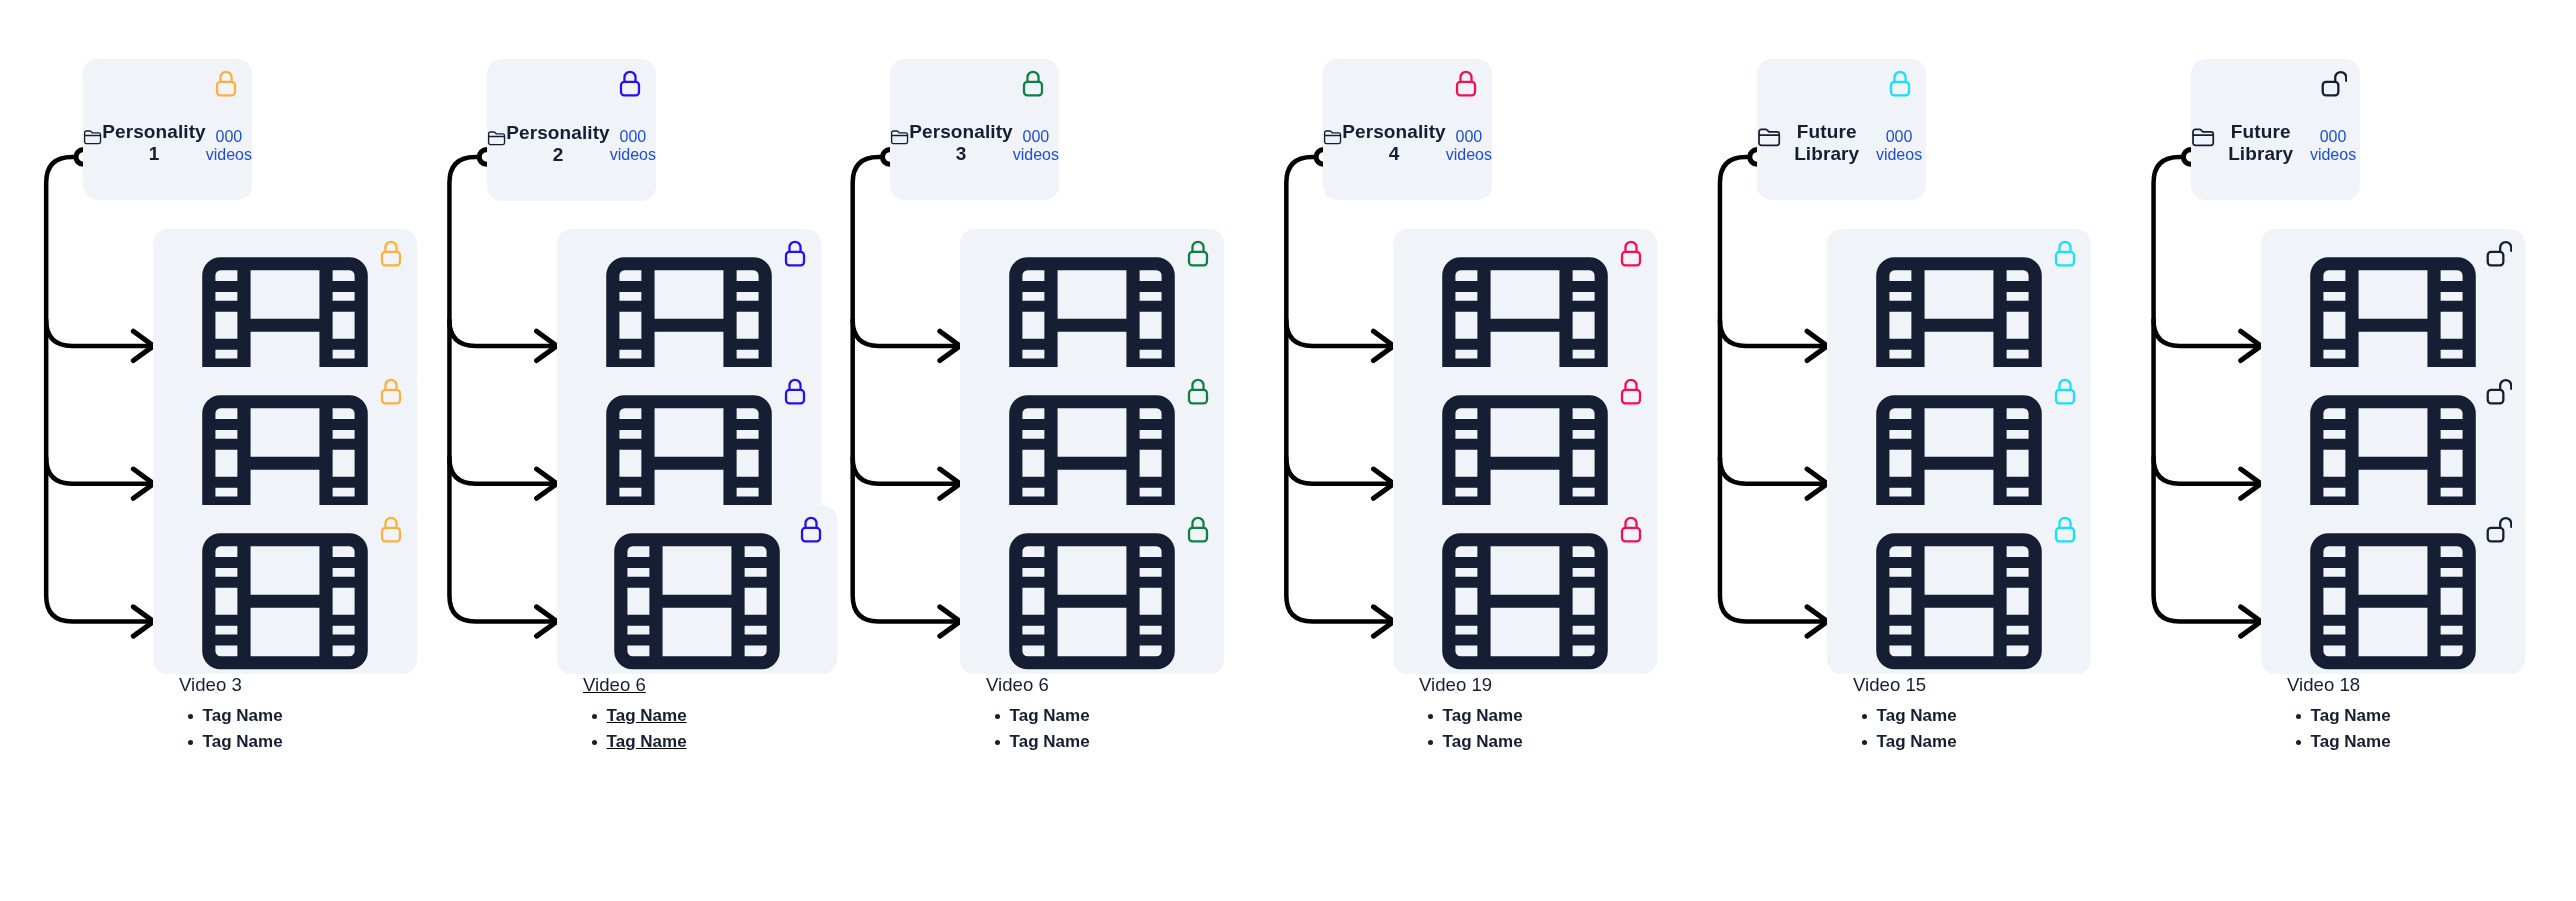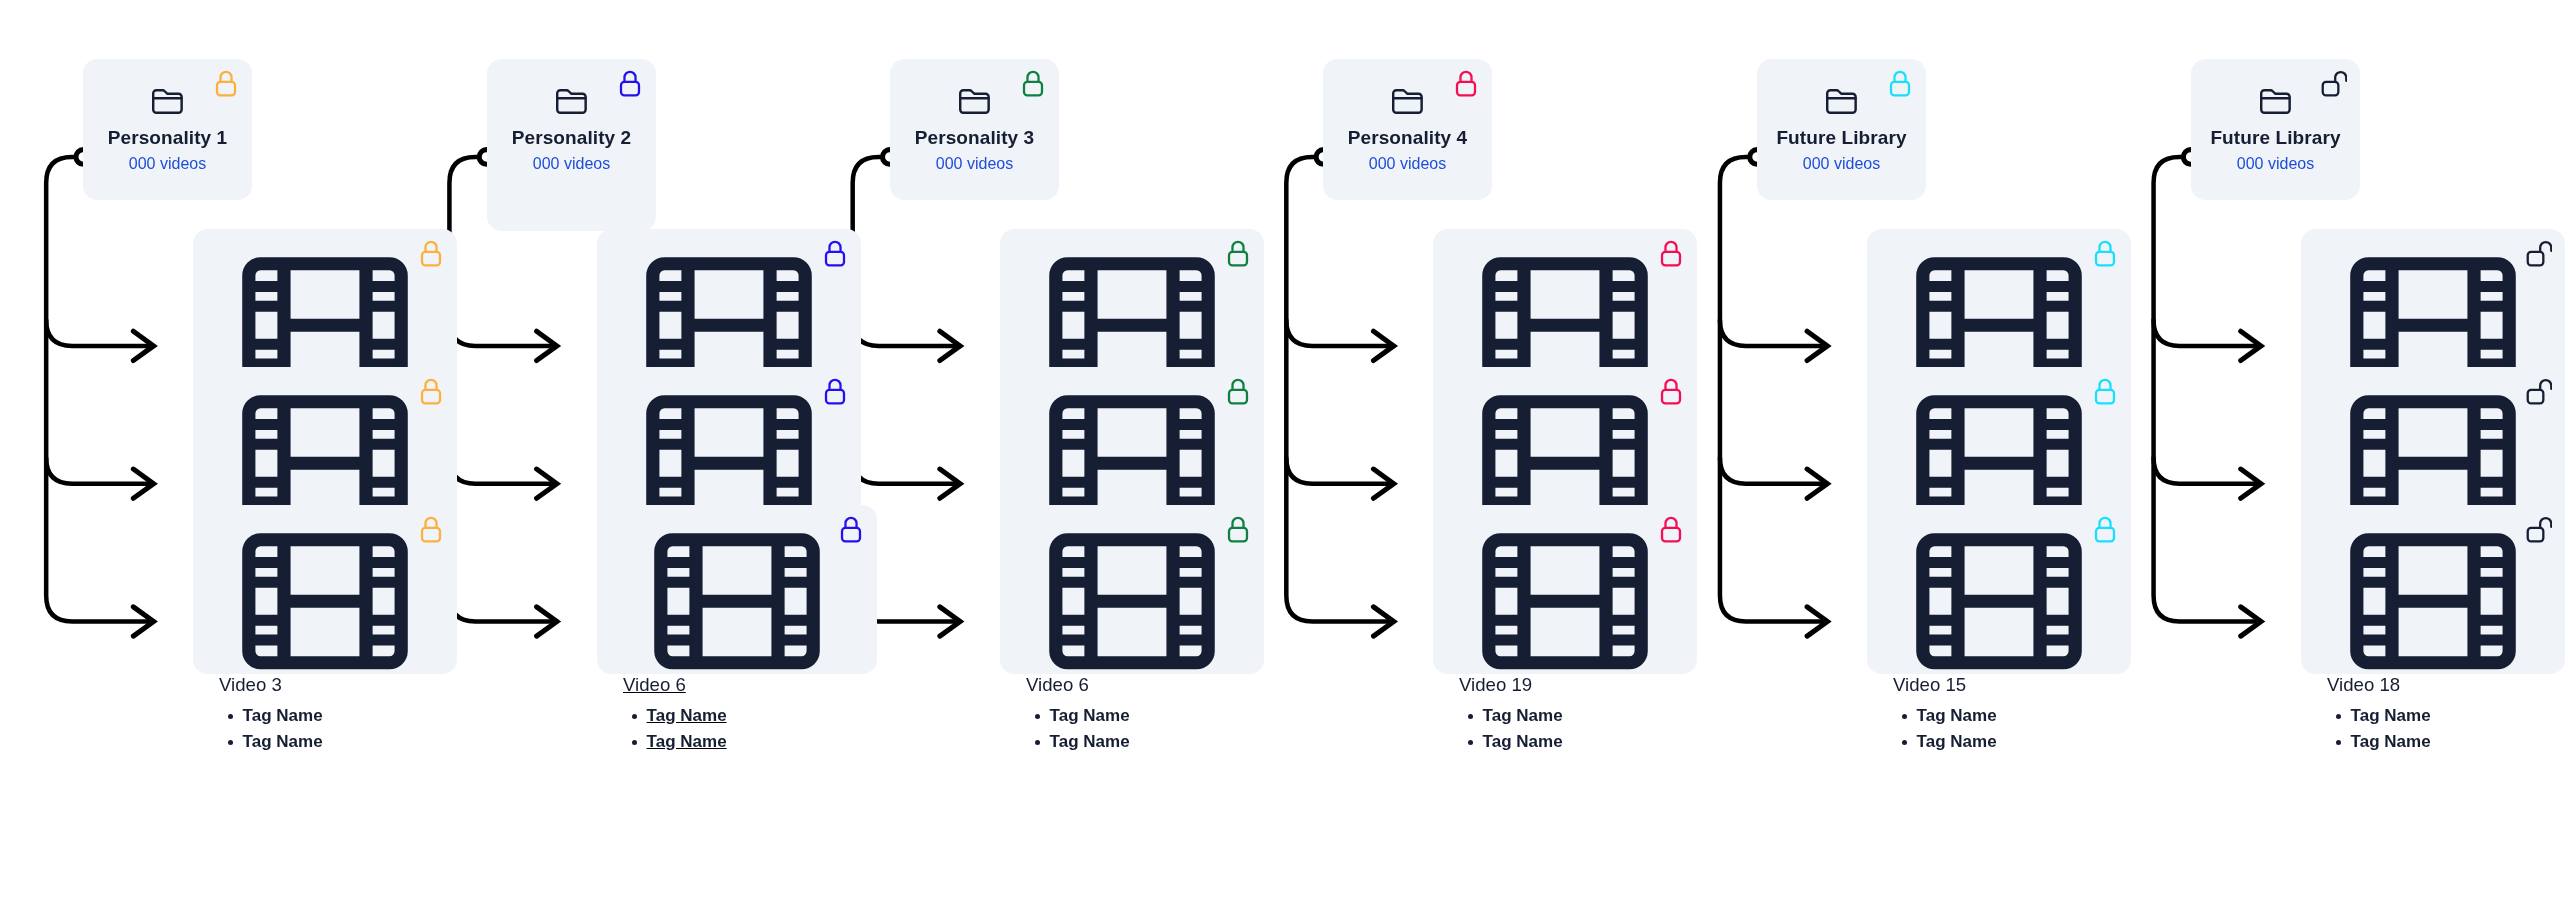--- a/index.html
+++ b/index.html
@@ -40,31 +40,30 @@
   .card {
     position: absolute;
     background: #F0F3F8;
     border-radius: 14.6px;
   }
 
   .parent-card {
     width: 169px;
     height: 141px;
     display: flex;
-    flex-direction: column;
+    flex-direction: row;
     align-items: center;
     justify-content: flex-start;
     padding-top: 27px;
   }
 
   .video-card {
     width: 264px;
     height: 169px;
     padding: 22.5px 26px 0 26px;
-    margin-left: 40px;
   }
 
   
   .lock-badge {
     position: absolute;
     top: 10px;
     right: 13.5px;
     width: 26px;
     height: 29px;
     z-index: 3;
@@ -228,21 +227,21 @@
         </span><span class="film-icon"><svg viewBox="0 0 24 20" fill="none" xmlns="http://www.w3.org/2000/svg">
             <rect x="1.6" y="1.6" width="20.8" height="16.8" rx="1.6" stroke="#151E32" stroke-width="1.8"></rect>
             <path d="M6.4 1.8v16.4M17.6 1.8v16.4M6.4 10h11.2" stroke="#151E32" stroke-width="1.8"></path>
             <path d="M1.8 4.7h4.4M1.8 7.4h4.4M1.8 12.6h4.4M1.8 15.3h4.4M17.8 4.7h4.4M17.8 7.4h4.4M17.8 12.6h4.4M17.8 15.3h4.4" stroke="#151E32" stroke-width="1.5"></path>
           </svg></span><div class="video-title">Video 3</div><ul class="tag-list">
           <li>Tag Name</li>
           <li>Tag Name</li>
         </ul></div>
     </div>
     <div class="column" style="left: 487px;">
-      <div class="card parent-card" style="left: 0px; top: 59px; width: 169px; height: 172px;">
+      <div class="card parent-card" style="left: 0px; top: 59px; width: 169px; height: 142px;">
         <span class="lock-badge">
           <svg viewBox="0 0 24 26" fill="none" xmlns="http://www.w3.org/2000/svg">
             <rect x="3.7" y="11.4" width="16.6" height="12.6" rx="3.1" stroke="#2410F0" stroke-width="2.1"></rect>
             <path d="M6.9 11.4V7.3a5.1 5.1 0 0 1 10.2 0v4.1" stroke="#2410F0" stroke-width="2.1" stroke-linecap="round"></path>
           </svg>
         </span>
         <span class="folder-icon">
           <svg viewBox="0 0 24 21" fill="none" xmlns="http://www.w3.org/2000/svg">
             <path d="M2 5.2a2.2 2.2 0 0 1 2.2-2.2h4.3c.6 0 1.15.25 1.55.68L11.8 5.4h7.9A2.2 2.2 0 0 1 21.9 7.6v8.9a2.2 2.2 0 0 1-2.2 2.2H4.2A2.2 2.2 0 0 1 2 16.5V5.2Z" stroke="#151E32" stroke-width="1.7" stroke-linejoin="round"></path>
             <path d="M2.2 8.6h19.5" stroke="#151E32" stroke-width="1.7" stroke-linecap="round"></path>

